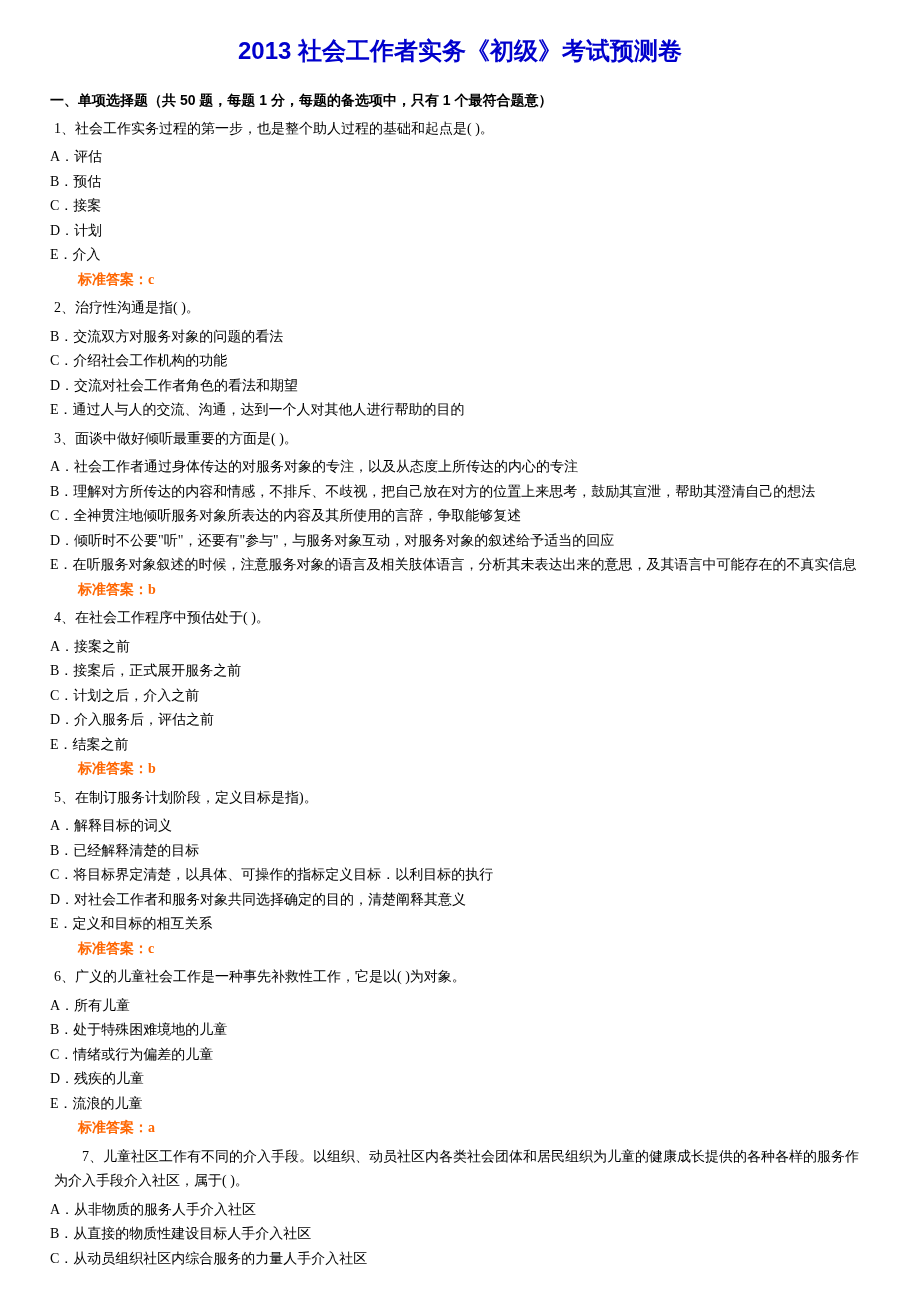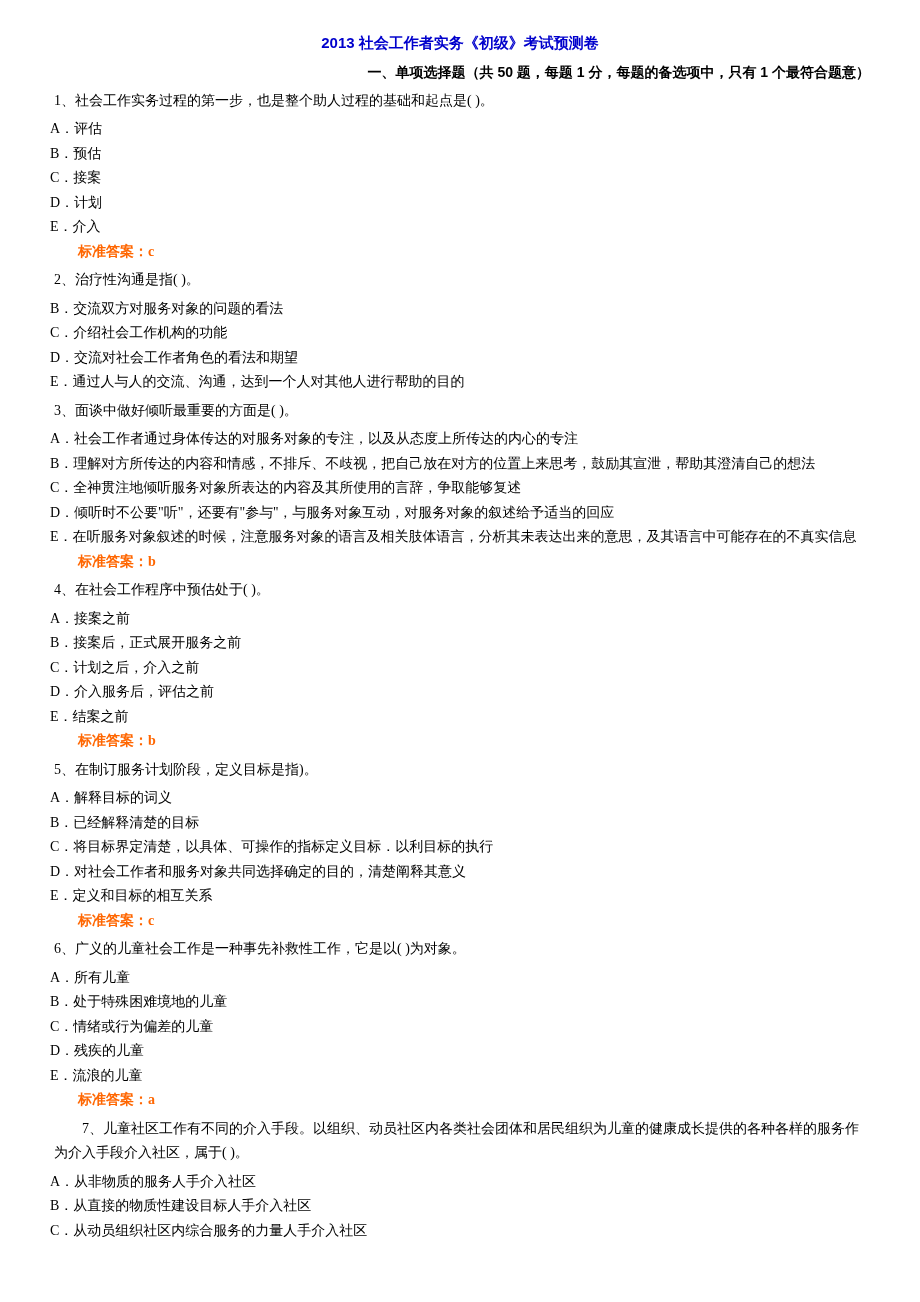--- a/index.html
+++ b/index.html
@@ -9,29 +9,28 @@
     color: #000;
     background: #fff;
     margin: 0;
     padding: 30px 50px;
     width: 920px;
     box-sizing: border-box;
   }
   .title {
     text-align: center;
     color: #0000cc;
-    font-size: 15px;
+    font-size: 24px;
     font-weight: bold;
     font-family: "SimHei", "黑体", sans-serif;
-    margin-bottom: 4px;
+    margin-bottom: 16px;
   }
   .section-header {
     font-weight: bold;
     font-family: "SimHei", "黑体", sans-serif;
-    text-align: right;
   }
   .question {
     margin: 4px;
   }
   .option {
     margin: 0;
   }
   .answer {
     color: #ff6600;
     font-weight: bold;

